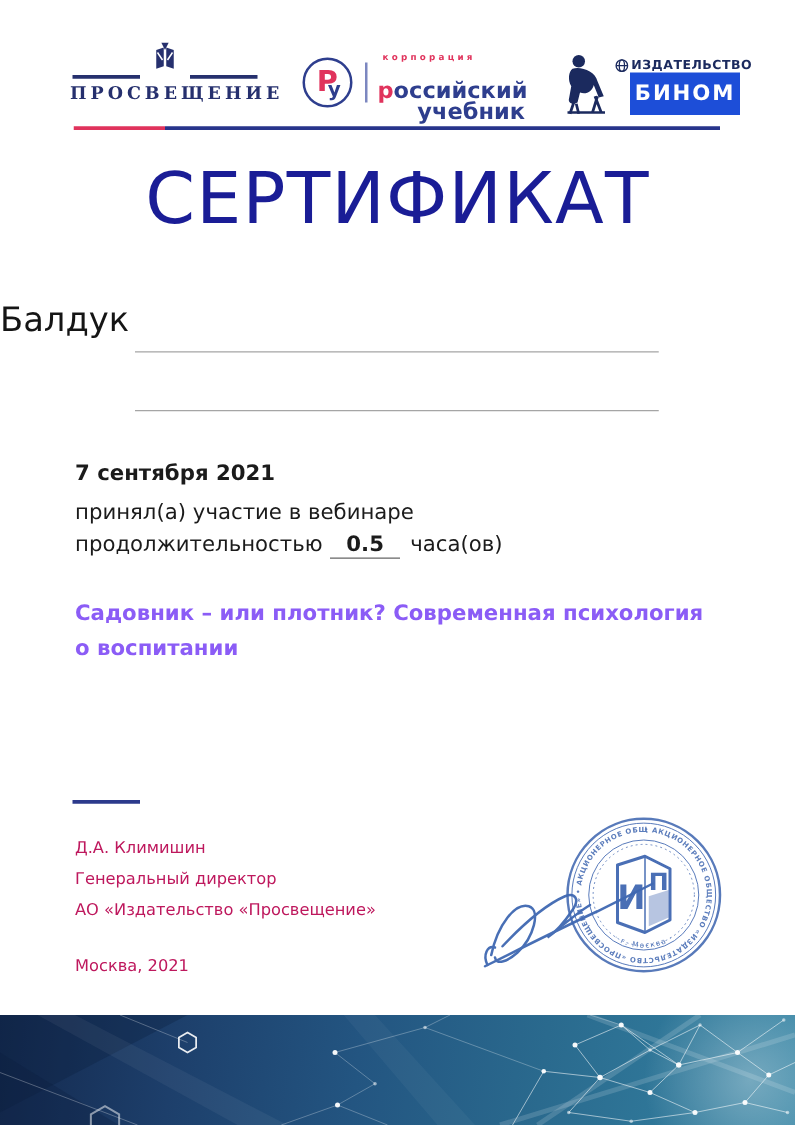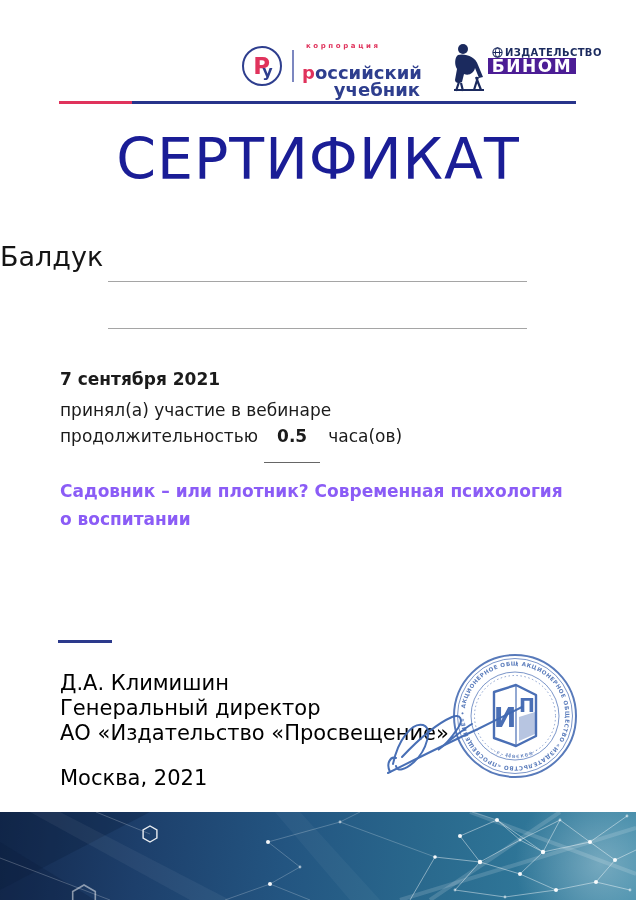--- a/index.html
+++ b/index.html
@@ -32,21 +32,21 @@
   .logo-ru .txt { position:absolute; left:60px; top:0; width:118px; }
   .logo-ru .caption { font-size:7px; letter-spacing:2.6px; color:#e0335c; font-weight:bold; padding-left:4px; }
   .logo-ru .w1 { text-align:right; font-size:18px; font-weight:bold; color:#2e3e8e; line-height:17px; margin-top:14px;}
   .logo-ru .w1 .ini { color:#e0335c; }
   .logo-ru .w2 { text-align:right; font-size:18px; font-weight:bold; color:#2e3e8e; line-height:17px; }
   .logo-binom { position:absolute; left:450px; top:40px; width:128px; height:52px; }
   .logo-binom .fig { position:absolute; left:0; top:2px; }
   .logo-binom .pubrow { position:absolute; left:42px; top:7px; display:flex; align-items:center; gap:2px; }
   .logo-binom .publabel { font-size:10px; font-weight:bold; letter-spacing:.4px; color:#1b2a5e; white-space:nowrap; }
   .logo-binom .box {
-    position:absolute; left:38px; top:18px; width:88px; height:16px; background:#4c1d95;
+    position:absolute; left:54px; top:18px; width:88px; height:34px; background:#1d4ed8;
     color:#fff; display:flex; align-items:center; justify-content:center;
     font-size:17px; font-weight:bold; letter-spacing:1.5px;
   }
   .divider { position:absolute; left:59px; top:101px; width:517px; height:3px;
     background:linear-gradient(to right, #e0335c 0 73px, #27348b 73px); }
   
   .cert-title {
     position:absolute; left:0; top:128px; width:100%; text-align:center;
     font-size:57px; letter-spacing:1px; color:#1a1d96; line-height:62px; white-space:nowrap;
   }
@@ -54,39 +54,51 @@
   .name-line { position:absolute; left:0; width:100%; font-size:27px; color:#151515; }
   .n1 { top:241px; } .n2 { top:288px; }
   .name-rule { position:absolute; left:108px; width:419px; height:1px; background:#a5a5a5; }
   .r1 { top:281px; } .r2 { top:328px; }
   
   .detail { position:absolute; left:60px; font-size:17px; color:#1b1b1b; }
   .date { top:369px; font-weight:bold; }
   .part { top:400px; }
   .dur  { top:426px; }
   .dur .val { display:inline-block; font-weight:bold; border-bottom:1.5px solid #666;
-    padding:0 13px 16px; margin:0 8px 0 6px; }
+    padding:0 13px 0; margin:0 8px 0 6px; }
   .webinar { position:absolute; left:60px; top:477px; width:508px;
     font-size:17px; font-weight:bold; line-height:28px; color:#8b5cf6; }
   
   .sig-rule { position:absolute; left:58px; top:640px; width:54px; height:3px; background:#2c3a8c; }
-  .sig { position:absolute; left:60px; font-size:21px; color:#000000; }
+  .sig { position:absolute; left:60px; font-size:13px; color:#be185d; }
   .sg1 { top:671px; } .sg2 { top:696px; } .sg3 { top:721px; } .sg4 { top:766px; }
   
   .stamp-wrap { position:absolute; left:375px; top:640px; width:235px; height:165px; }
   
   .band { position:absolute; left:0; top:812px; width:636px; height:88px;
     background:linear-gradient(97deg,#14294e 0%,#1d3f6b 22%,#235581 45%,#2a6a8e 68%,#317b9c 88%,#3a87a6 100%); }
   .band svg { position:absolute; left:0; top:0; }
 </style>
 </head>
 <body>
 
 <div class="page">
 
+  <div class="logo-pros">
+    <svg class="book" width="20" height="22" viewBox="0 0 20 22">
+      <path d="M3,6 L9,4 L9,19 L3,21 Z" fill="#26306e"></path>
+      <path d="M17,6 L11,4 L11,19 L17,21 Z" fill="#26306e"></path>
+      <path d="M7,0 L13,0 L10,6 Z" fill="#26306e"></path>
+      <path d="M4,8 L8,14" stroke="#fff" stroke-width="1.2"></path>
+      <path d="M12,14 L16,8" stroke="#fff" stroke-width="1.2"></path>
+    </svg>
+    <div class="hline l"></div>
+    <div class="hline r"></div>
+    <div class="word">ПРОСВЕЩЕНИЕ</div>
+  </div>
 
   <div class="logo-ru">
     <div class="circle">
       <span class="mono-p">Р</span>
       <span class="mono-u">у</span>
     </div>
     <div class="vbar"></div>
     <div class="txt">
       <div class="caption">корпорация</div>
       <div class="w1"><span class="ini">р</span><span>оссийский</span></div>

